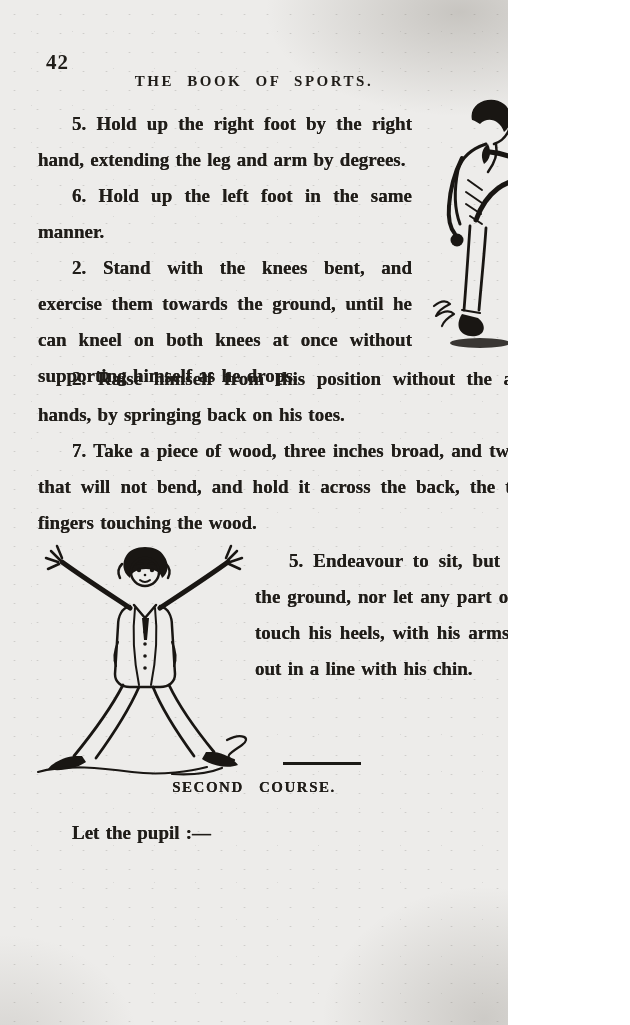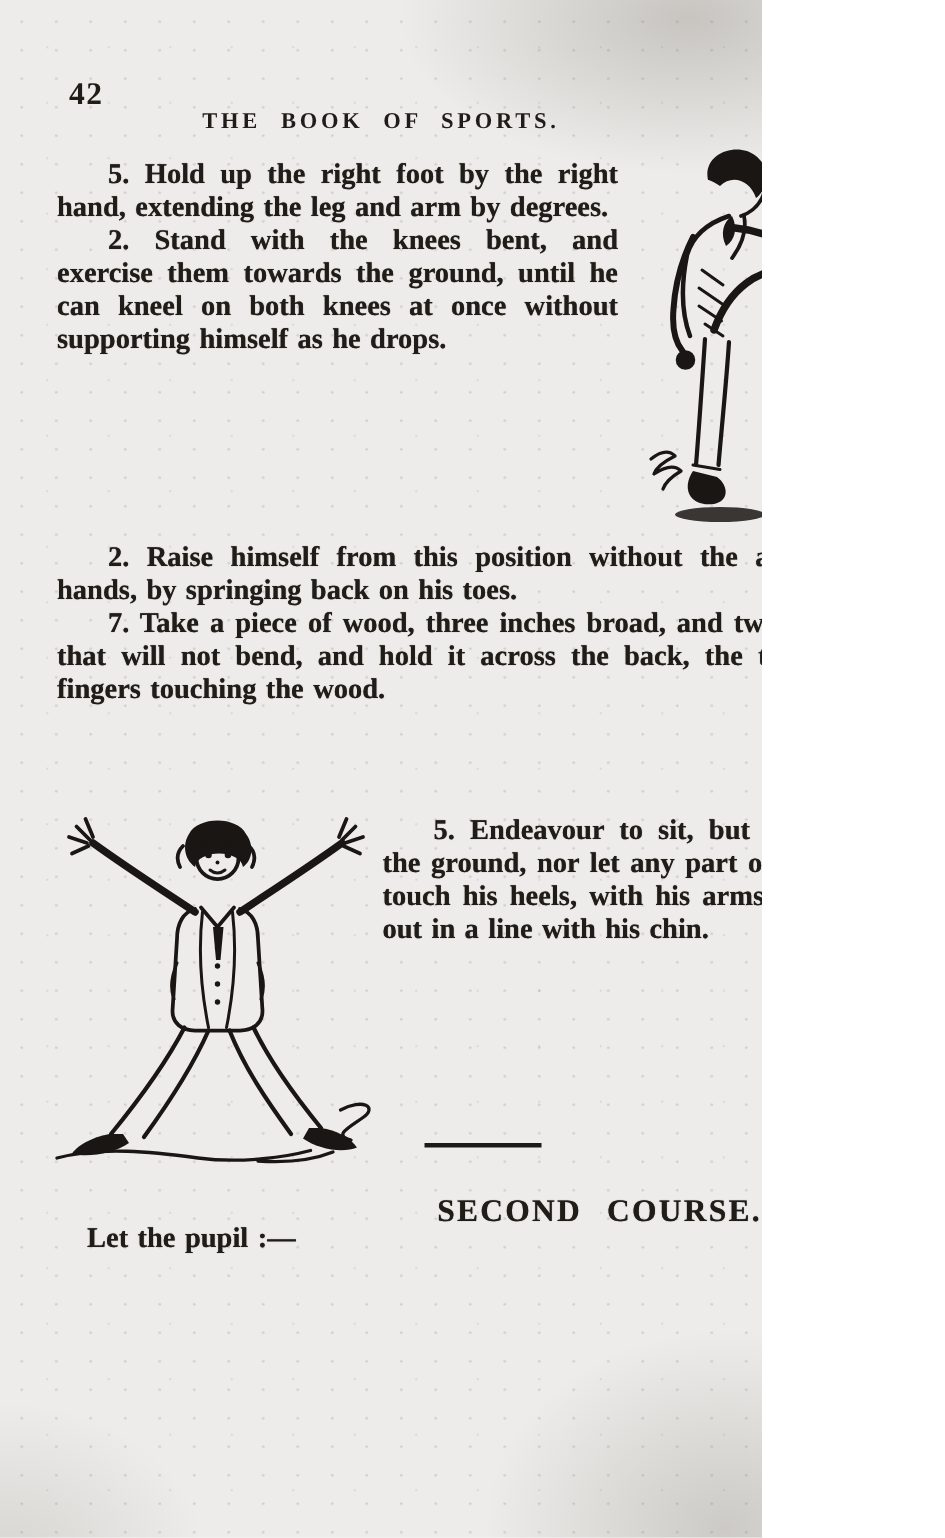--- a/index.html
+++ b/index.html
@@ -40,43 +40,42 @@
   }
   .running-title {
     position: absolute; left: 0; right: 0; top: 57px;
     text-align: center;
     font-size: 15px; font-weight: 700;
     letter-spacing: 2.5px; word-spacing: 7px; margin-top: 16px;
   }
   .body-text {
     position: absolute;
     font-size: 19px; font-weight: 700;
-    line-height: 22px;
+    line-height: 36px;
     text-align: justify;
     word-spacing: 1.5px;
     text-shadow: 0 0 0.5px rgba(25,22,18,0.85);
   }
   .body-text p { text-indent: 34px; }
   .block-a { left: 38px; top: 106px; width: 374px; }
   .block-b { left: 38px; top: 361px; width: 553px; }
   .block-c { left: 255px; top: 543px; width: 337px; }
   .block-d { left: 38px; top: 844px; width: 552px; }
-  .intro-line { left: 24px; top: 815px; width: 400px; text-align: left; }
+  .intro-line { left: 38px; top: 815px; width: 400px; text-align: left; }
   .divider {
     position: absolute; left: 283px; top: 762px;
     width: 78px; height: 2.5px;
     background: #1c1a16;
   }
   .course-heading {
     position: absolute; left: 0; right: 0; top: 779px;
-    text-align: right;
-    font-size: 21px; font-weight: 700;
+    text-align: center;
+    font-size: 15px; font-weight: 700;
     letter-spacing: 1.5px; word-spacing: 10px;
     text-shadow: 0 0 0.5px rgba(25,22,18,0.85);
-    margin-top: 16px;
   }
   .fig { position: absolute; }
   .fig-1 { left: 428px; top: 94px; width: 178px; height: 262px; }
   .fig-2 { left: 22px; top: 542px; width: 250px; height: 238px; }
   .fig svg { width: 100%; height: 100%; display: block; }
   .ink-stroke { fill: none; stroke: #191613; stroke-linecap: round; stroke-linejoin: round; }
   .ink-fill { fill: #191613; stroke: none; }
 </style>
 </head>
 <body>
@@ -167,20 +166,21 @@
       <path class="ink-fill" d="M192,210 C202,211 212,217 216,223 C206,227 190,224 180,217 L184,210 Z"></path>
 
       <path class="ink-stroke" stroke-width="2.2" d="M16,230 C45,222 80,226 110,230 C140,234 170,229 185,225"></path>
       <path class="ink-stroke" stroke-width="2.2" d="M205,198 C220,190 230,196 220,203 C210,210 200,215 212,218"></path>
       <path class="ink-stroke" stroke-width="2.2" d="M150,232 q30,2 50,-6"></path>
     </svg>
   </figure>
 
   <section class="body-text block-a">
     <p>5. Hold up the right foot by the right hand, extending the leg and arm by degrees.</p>
+    <p>6. Hold up the left foot in the same manner.</p>
     <p>2. Stand with the knees bent, and exercise them towards the ground, until he can kneel on both knees at once without supporting himself as he drops.</p>
   </section>
 
   <section class="body-text block-b">
     <p>2. Raise himself from this position without the aid of his hands, by springing back on his toes.</p>
     <p>7. Take a piece of wood, three inches broad, and twenty long, that will not bend, and hold it across the back, the three first fingers touching the wood.</p>
   </section>
 
   <section class="body-text block-c">
     <p>5. Endeavour to sit, but not touch the ground, nor let any part of his body touch his heels, with his arms stretched out in a line with his chin.</p>

